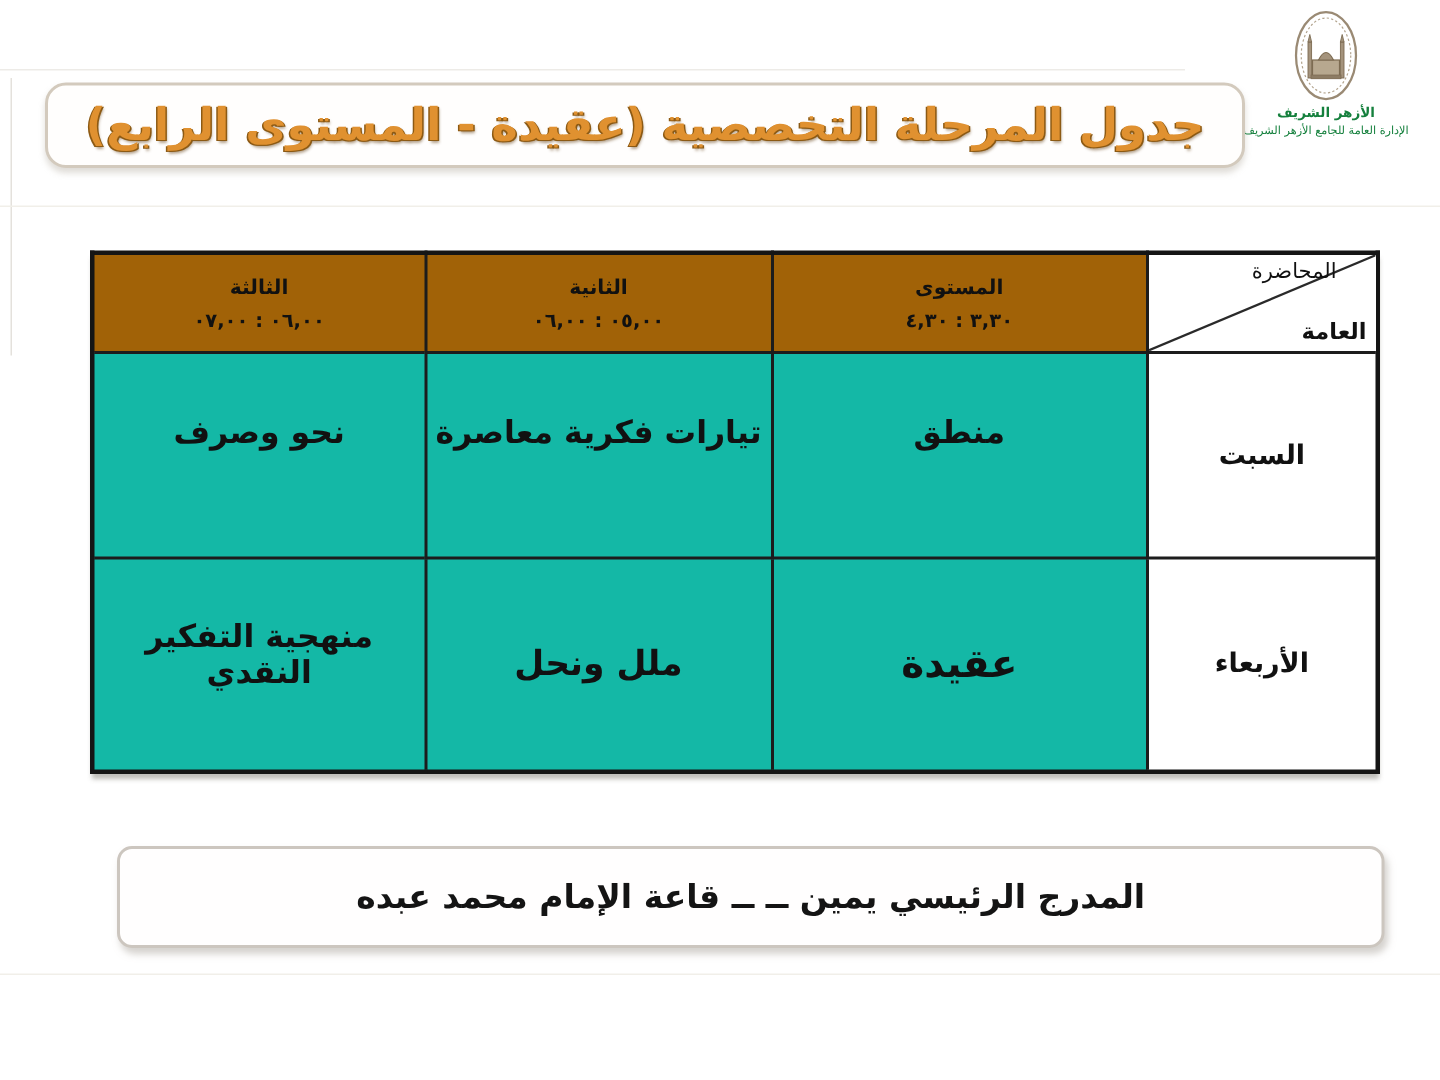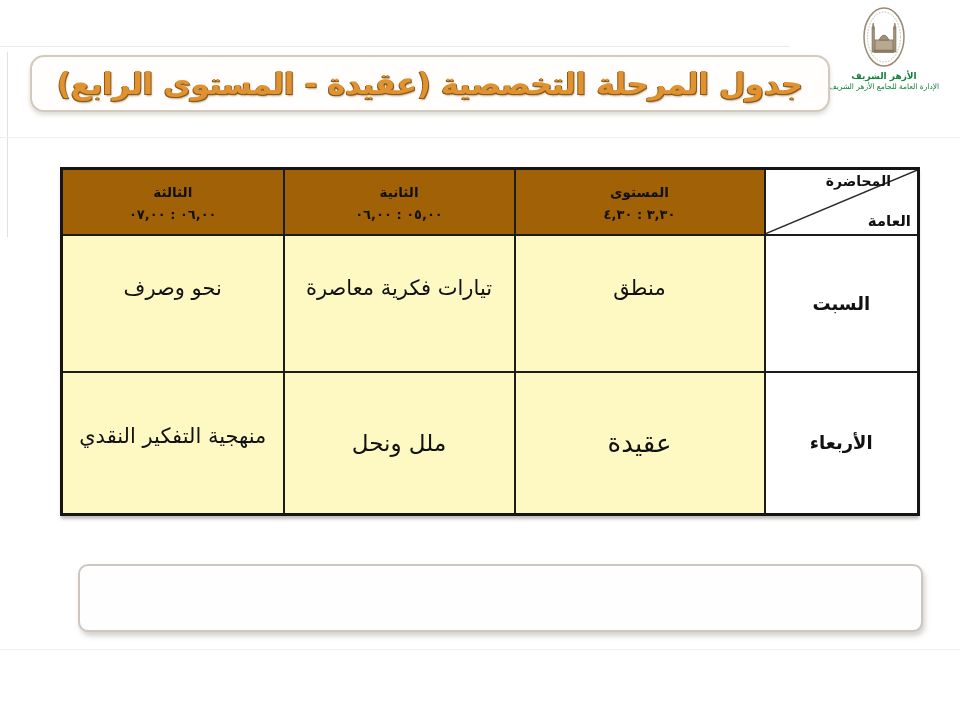--- a/index.html
+++ b/index.html
@@ -39,26 +39,26 @@
   table.sched {
     border-collapse:collapse; table-layout:fixed; width:857px;
     direction:rtl; background:#ffffff; border:3px solid #151515;
   }
   table.sched td { border:2px solid #1c1c1c; text-align:center; vertical-align:middle; color:#111; }
   tr.hdr { height:66px; }
   tr.r1  { height:137px; }
   tr.r2  { height:143px; }
   td.corner { position:relative; background:#ffffff; padding:0; }
   td.corner svg { position:absolute; inset:0; width:100%; height:100%; }
-  .corner-top { position:absolute; top:3px; right:26px; font-size:14px; font-weight:bold; }
+  .corner-top { position:absolute; top:3px; right:26px; font-size:14px; font-weight:normal; }
   .corner-bottom { position:absolute; bottom:4px; right:6px; font-size:15px; font-weight:bold; }
   td.session-hdr { background:#a16207; font-weight:bold; font-size:13.5px; line-height:1.7; padding-top:4px; vertical-align:top; }
   td.session-hdr .time { font-size:13px; letter-spacing:1px; }
   td.day { background:#ffffff; font-size:18px; font-weight:bold; }
-  td.subj { background:#fef9c3; font-weight:normal; }
+  td.subj { background:#14b8a6; font-weight:bold; }
   td.s-sm { font-size:21px; }
   td.s-md { font-size:23px; }
   td.s-lg { font-size:26px; }
   td.lift { padding-bottom:30px; }
   td.lift-sm { padding-bottom:14px; }
 
   
   .loc-box {
     position:absolute; right:37px; top:564px; width:845px; height:68px;
     border:2px solid #ccc6bf; border-radius:10px; background:#fffefe;
@@ -142,15 +142,16 @@
         <td class="day">الأربعاء</td>
         <td class="subj s-lg">عقيدة</td>
         <td class="subj s-md">ملل ونحل</td>
         <td class="subj s-sm lift-sm">منهجية التفكير النقدي</td>
       </tr>
     </tbody>
       </table>
   </div>
 
   <div class="loc-box">
+    <span>المدرج الرئيسي يمين ــ ــ قاعة الإمام محمد عبده</span>
   </div>
 
 </div>
 
 </body></html>

